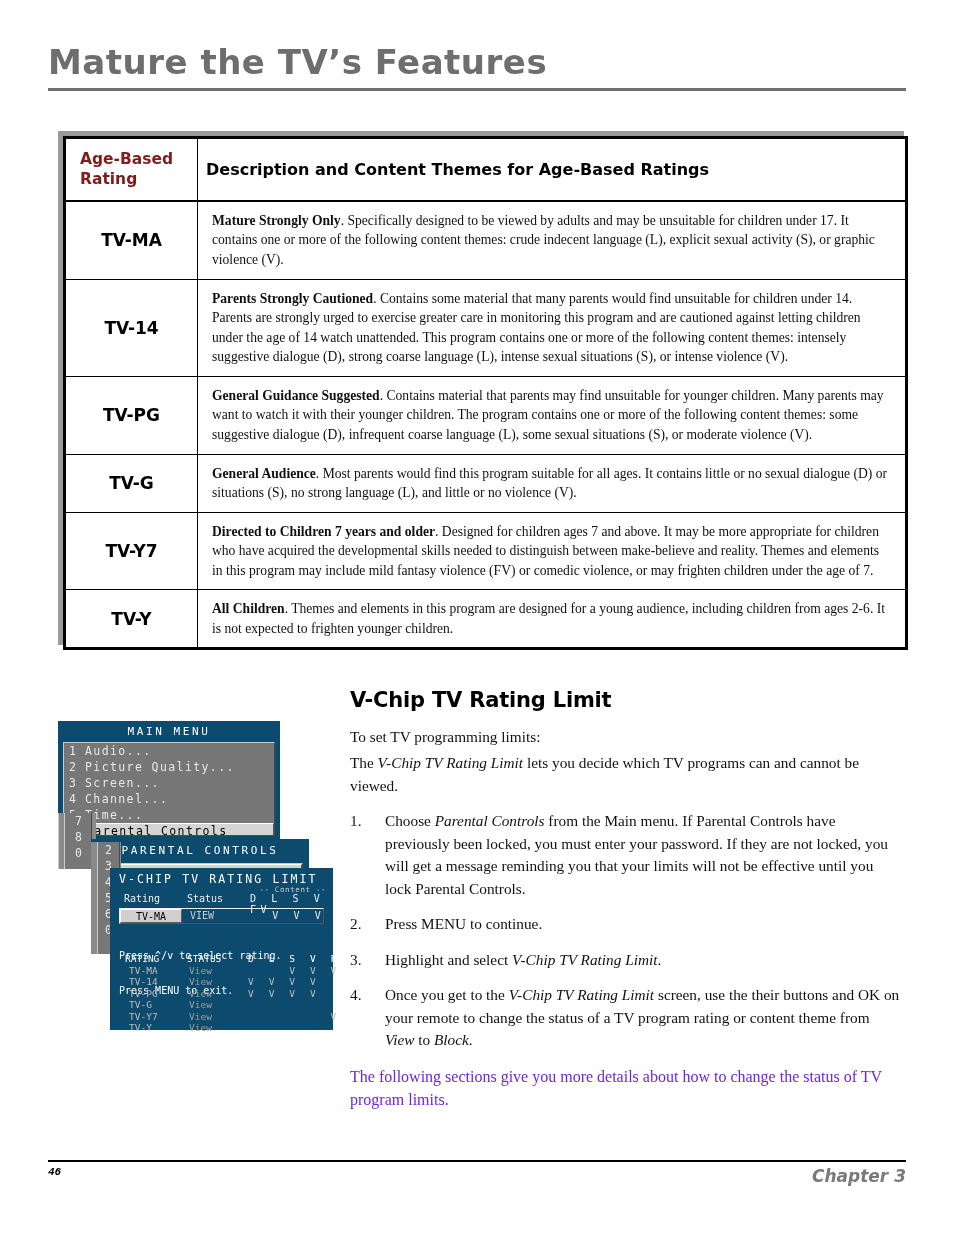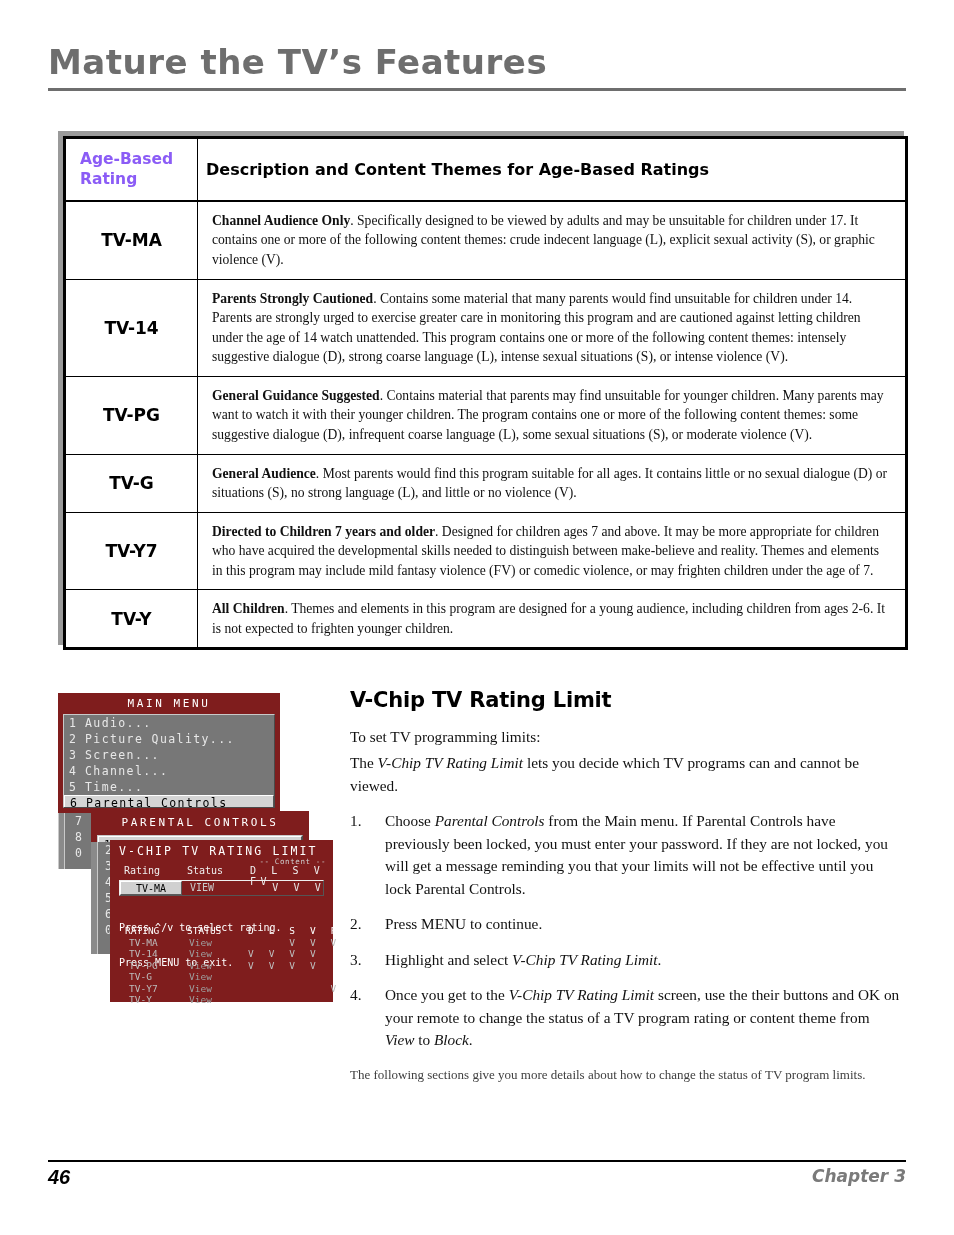--- a/index.html
+++ b/index.html
@@ -32,36 +32,36 @@
     border-collapse:collapse;table-layout:fixed;
   }
   .rtable td{
     border:1px solid #000;vertical-align:middle;box-sizing:border-box;
   }
   .rtable tr.hrow td{border-bottom:2px solid #000;}
   .col-rating{width:133px;text-align:center;}
   .col-desc{padding:9px 13px 9px 14px;}
   .hd-rating{
     font-family:"DejaVu Sans", sans-serif;font-weight:bold;font-size:15.5px;
-    color:#8b5cf6;line-height:1.32;padding:10px 3px 10px 14px;text-align:left;
+    color:#7f1d1d;line-height:1.32;padding:10px 3px 10px 14px;text-align:left;
   }
   .hd-desc{
     font-family:"DejaVu Sans", sans-serif;font-weight:bold;font-size:16px;
     color:#000;text-align:left;padding:10px 8px;
   }
   .rating-code{
     font-family:"DejaVu Sans", sans-serif;font-weight:bold;font-size:17px;color:#000;
   }
   .desc{font-size:13.6px;line-height:1.44;color:#101010;text-align:left;}
   .desc b{font-weight:bold;}
 
   
   .osd-area{position:absolute;left:58px;top:690px;width:285px;height:320px;}
 
-  .osd{position:absolute;background:#7f1d1d;box-sizing:border-box;}
+  .osd{position:absolute;background:#0c4a6e;box-sizing:border-box;margin-top:28px;}
   .osd-title{
     font-family:"DejaVu Sans Mono", monospace;
     color:#ffffff;text-align:center;letter-spacing:2.6px;
     font-size:11px;
   }
   .osd-list{
     position:absolute;background:#777777;
     border-top:1px solid #c9c9c9;border-left:1px solid #c9c9c9;
     border-right:1px solid #4a4a4a;border-bottom:1px solid #4a4a4a;
     box-sizing:border-box;overflow:hidden;
@@ -185,29 +185,29 @@
   .right-col{position:absolute;left:350px;top:688px;width:552px;}
   .sec-head{
     font-family:"DejaVu Sans", sans-serif;font-weight:bold;font-size:21px;color:#000;
     margin:0 0 14px 0;letter-spacing:-0.2px;
   }
   .body-p{font-size:15.3px;line-height:1.47;color:#111;margin:0 0 4px 0;}
   .ol{margin:13px 0 0 0;padding:0;list-style:none;}
   .ol li{position:relative;padding-left:35px;margin-bottom:13px;
          font-size:15.3px;line-height:1.47;color:#111;}
   .ol li .mk{position:absolute;left:0;top:0;}
-  .closing{margin-top:10px;font-size:13px;line-height:1.47;color:#404040;}
+  .closing{margin-top:10px;font-size:16px;line-height:1.47;color:#6d28d9;}
   i{font-style:italic;}
 
   
   .footer-rule{position:absolute;left:48px;top:1160px;width:858px;height:2px;background:#000;}
   .pg-num{
     position:absolute;left:48px;top:1166px;
-    font-family:Liberation Sans, sans-serif;font-weight:bold;font-style:italic;
-    font-size:20px;color:#000;
+    font-family:Liberation Mono, monospace;font-weight:bold;font-style:italic;
+    font-size:11px;color:#000;
   }
   .chapter{
     position:absolute;right:48px;top:1166px;
     font-family:"DejaVu Sans", sans-serif;font-weight:bold;font-style:italic;
     font-size:17px;color:#7a7a7a;
   }
 </style>
 </head>
 <body>
 
@@ -220,21 +220,21 @@
     <div class="table-shadow"></div>
     <table class="rtable">
       <tbody id="ratings-body">
           <tr class="hrow">
             <td class="col-rating hd-rating">Age-Based<br>Rating</td>
             <td class="hd-desc">Description and Content Themes for Age-Based Ratings</td>
           </tr>
           <tr>
             <td class="col-rating"><span class="rating-code">TV-MA</span></td>
             <td class="col-desc">
-              <div class="desc"><b>Channel Audience Only</b>. Specifically designed to be viewed by adults and may be unsuitable for children under 17.  It contains one or more of the following content themes:  crude indecent language (L), explicit sexual activity (S), or graphic violence (V).</div>
+              <div class="desc"><b>Mature Strongly Only</b>. Specifically designed to be viewed by adults and may be unsuitable for children under 17.  It contains one or more of the following content themes:  crude indecent language (L), explicit sexual activity (S), or graphic violence (V).</div>
             </td>
           </tr>
           <tr>
             <td class="col-rating"><span class="rating-code">TV-14</span></td>
             <td class="col-desc">
               <div class="desc"><b>Parents Strongly Cautioned</b>. Contains some material that many parents would find unsuitable for children under 14.  Parents are strongly urged to exercise greater care in monitoring this program and are cautioned against letting children under the age of 14 watch unattended.  This program contains one or more of the following content themes:  intensely suggestive dialogue (D), strong coarse language (L), intense sexual situations (S), or intense violence (V).</div>
             </td>
           </tr>
           <tr>
             <td class="col-rating"><span class="rating-code">TV-PG</span></td>

